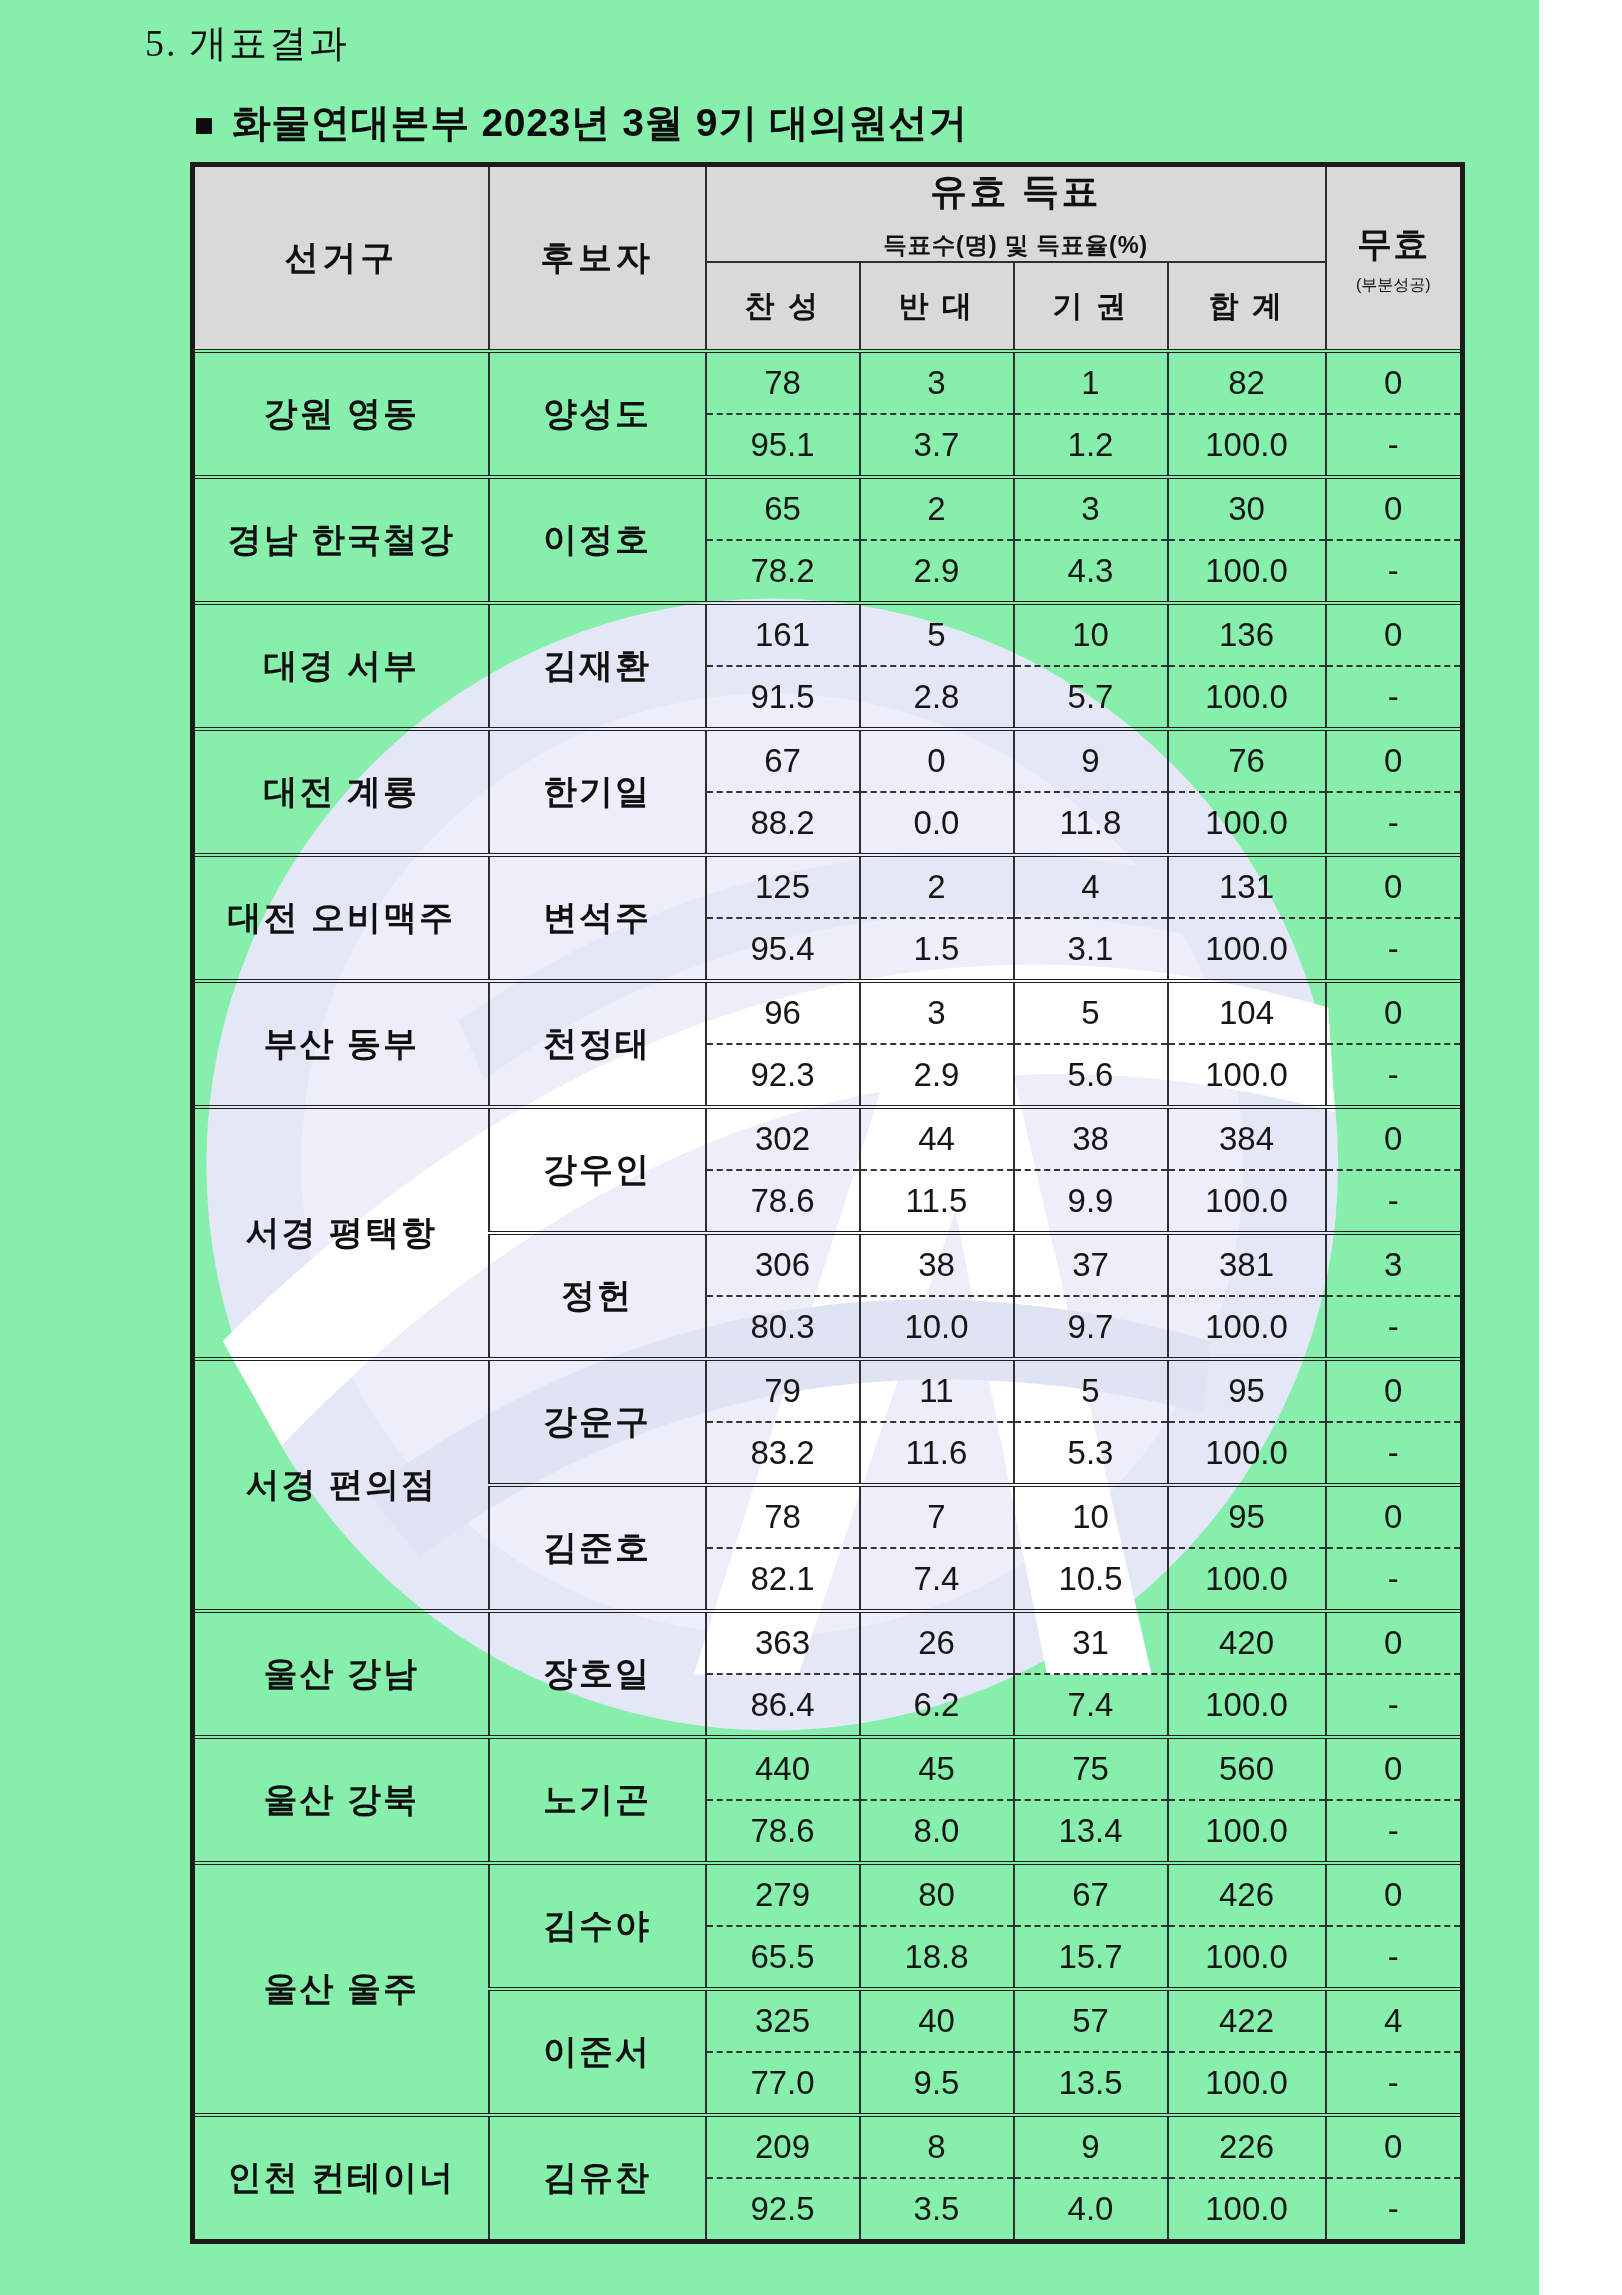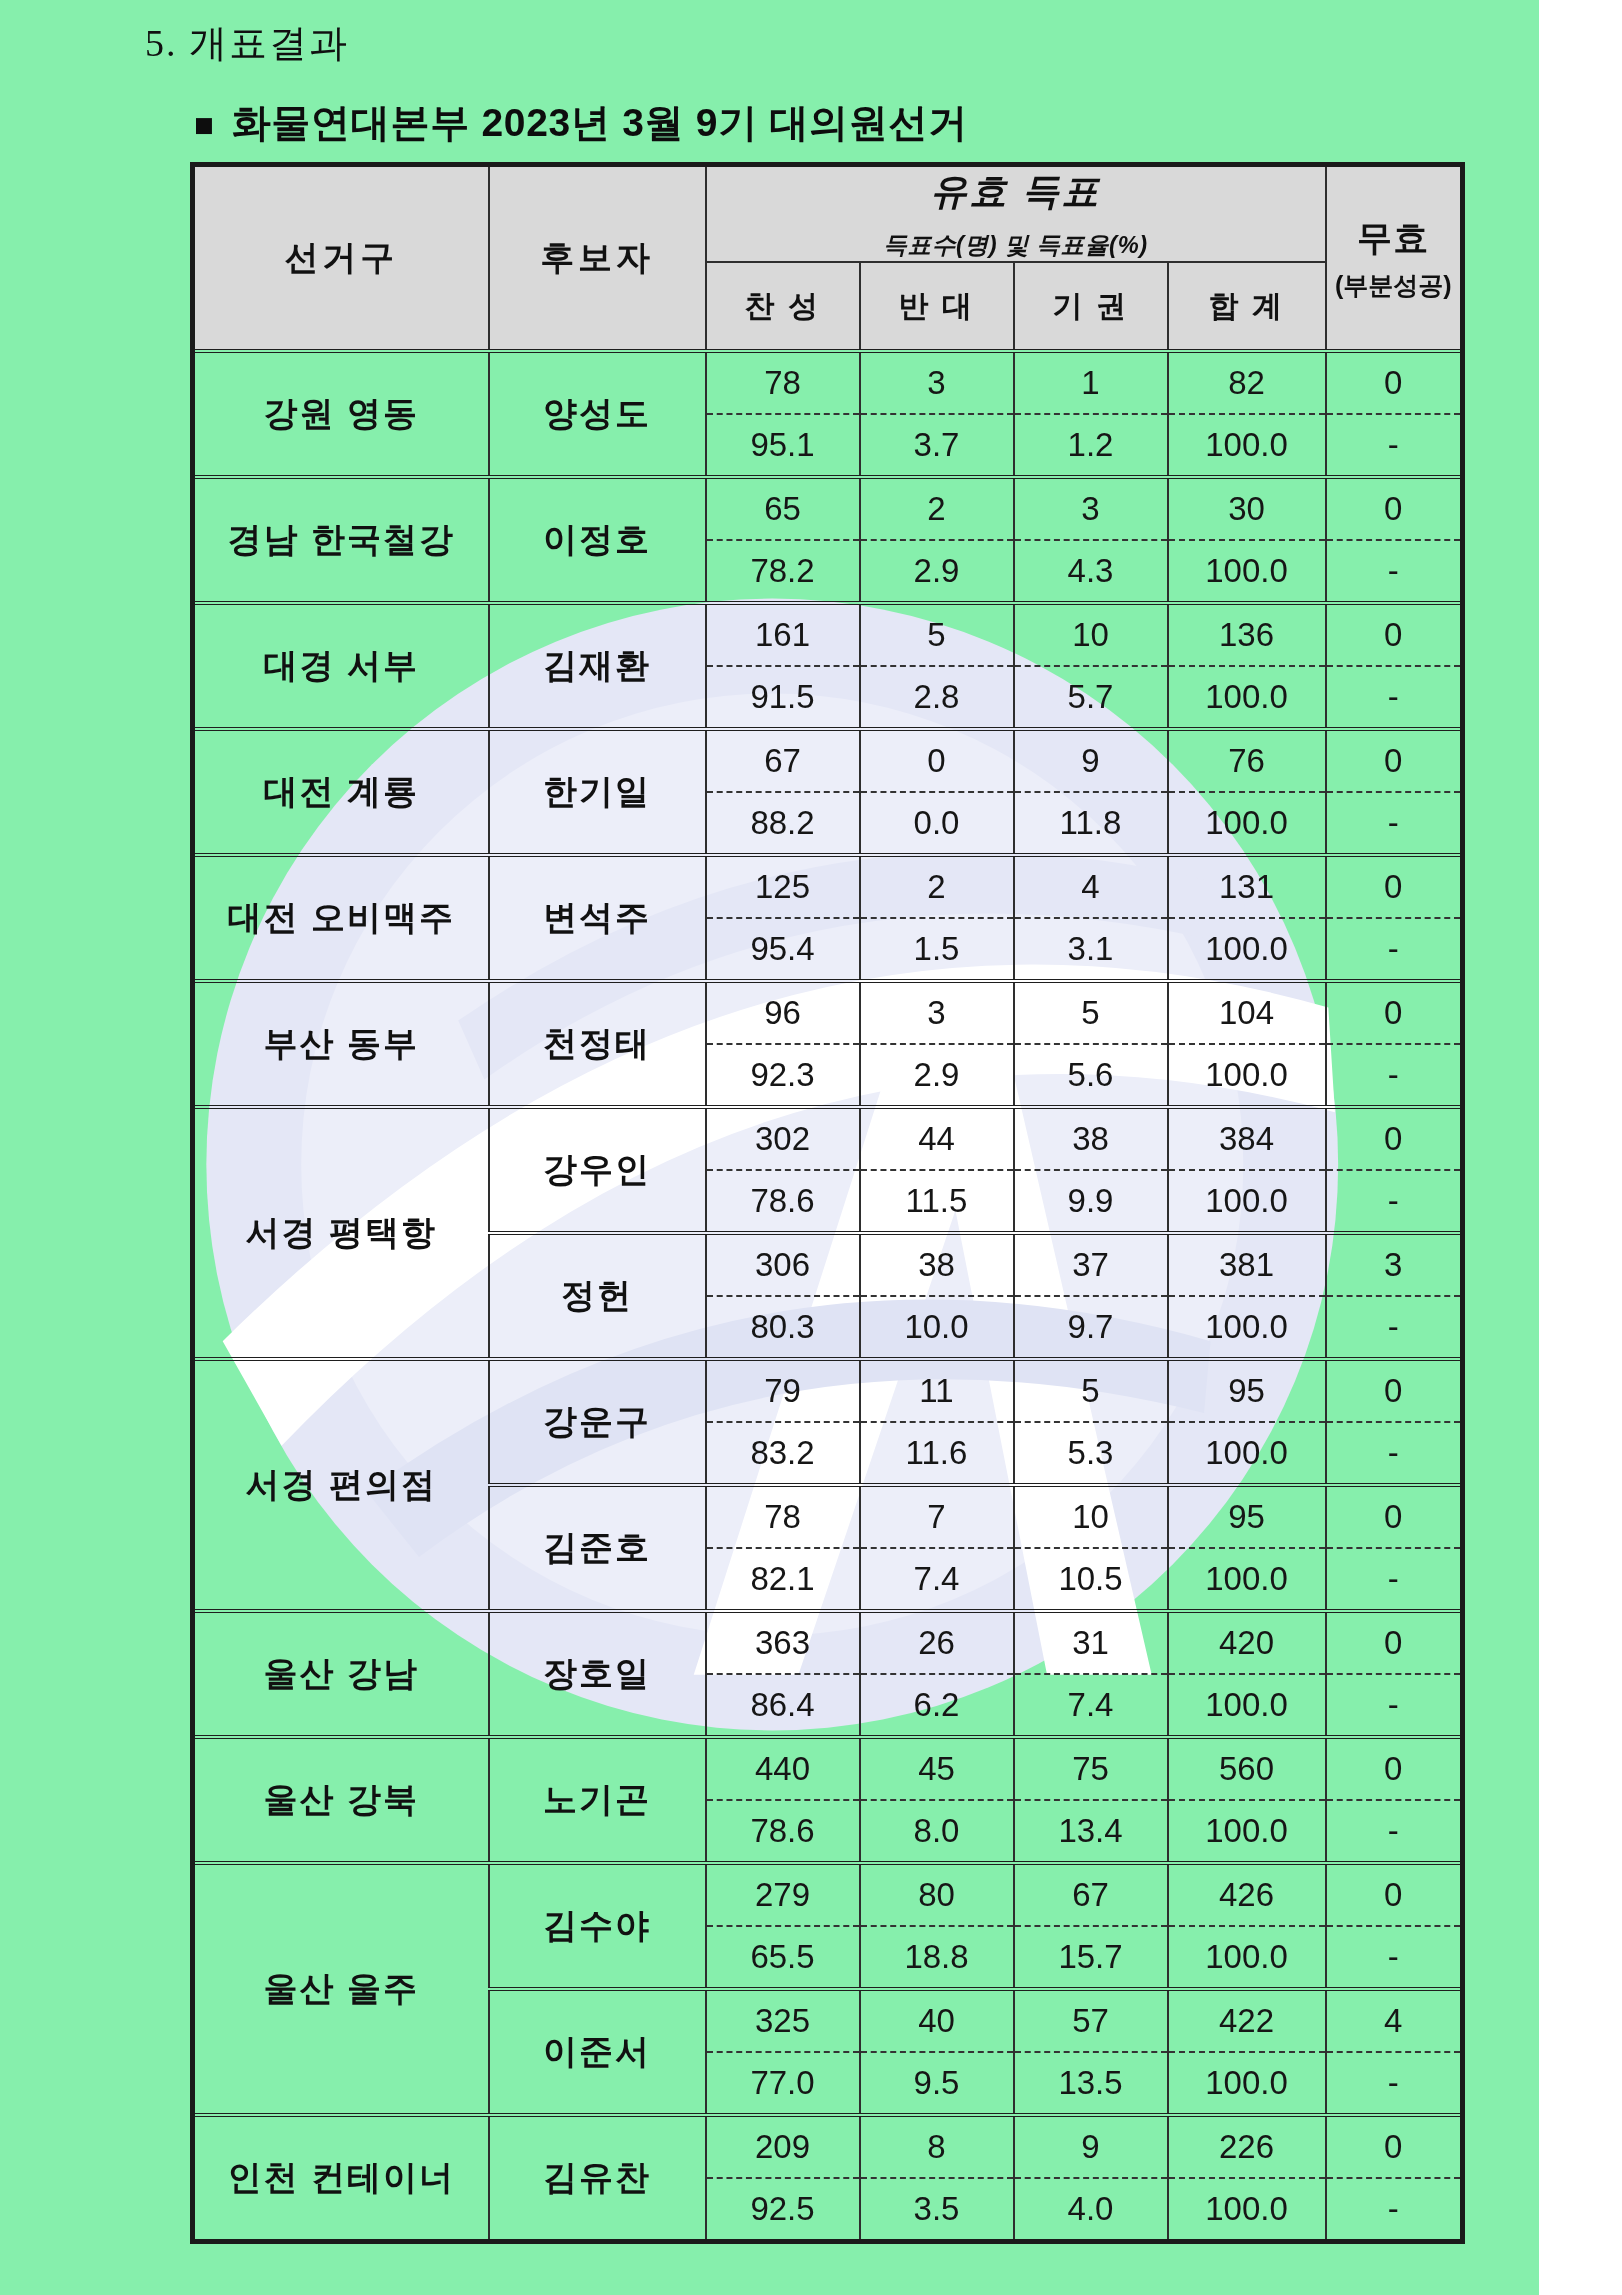--- a/index.html
+++ b/index.html
@@ -33,25 +33,25 @@
     border:5.2px solid #1b1b1b;background:transparent;
   }
   th,td{
     border-left:2px solid #2e2e2e;border-right:2px solid #2e2e2e;
     text-align:center;vertical-align:middle;padding:0;overflow:hidden;
   }
   thead th{background:#d9d9d9;}
   .h-row1{height:86px;}
   tr.header-sub th{height:86px;font-size:30px;font-weight:bold;letter-spacing:2.6px;border-bottom:4.6px double #1e1e1e;}
   .h-span2{border-bottom:4.6px double #1e1e1e;font-size:34px;font-weight:bold;letter-spacing:3.9px;}
-  .h-valid{border-bottom:2.6px solid #2e2e2e;font-style:italic;}
+  .h-valid{border-bottom:2.6px solid #2e2e2e;}
   .valid-title{font-size:37px;font-weight:bold;letter-spacing:2.6px;}
   .valid-sub{font-size:23.6px;font-weight:bold;margin-top:12px;letter-spacing:0.7px;}
   .invalid-title{font-size:35px;font-weight:bold;letter-spacing:1.3px;}
-  .invalid-sub{font-size:25px;font-weight:bold;margin-top:7px;letter-spacing:0;}
+  .invalid-sub{font-size:16px;font-weight:normal;margin-top:7px;letter-spacing:0;}
 
   tbody td{background:transparent;}
   .count-row td{height:60px;}
   .pct-row td{height:60px;}
   .district-cell,.candidate-cell{
     font-size:34px;font-weight:bold;letter-spacing:2px;border-bottom:4.6px double #1e1e1e;white-space:nowrap;
   }
   .num-cell{font-size:33px;color:#161616;}
   .count-cell{border-bottom:2.6px dashed #333333;}
   .pct-row td{border-bottom:4.6px double #1e1e1e;}

